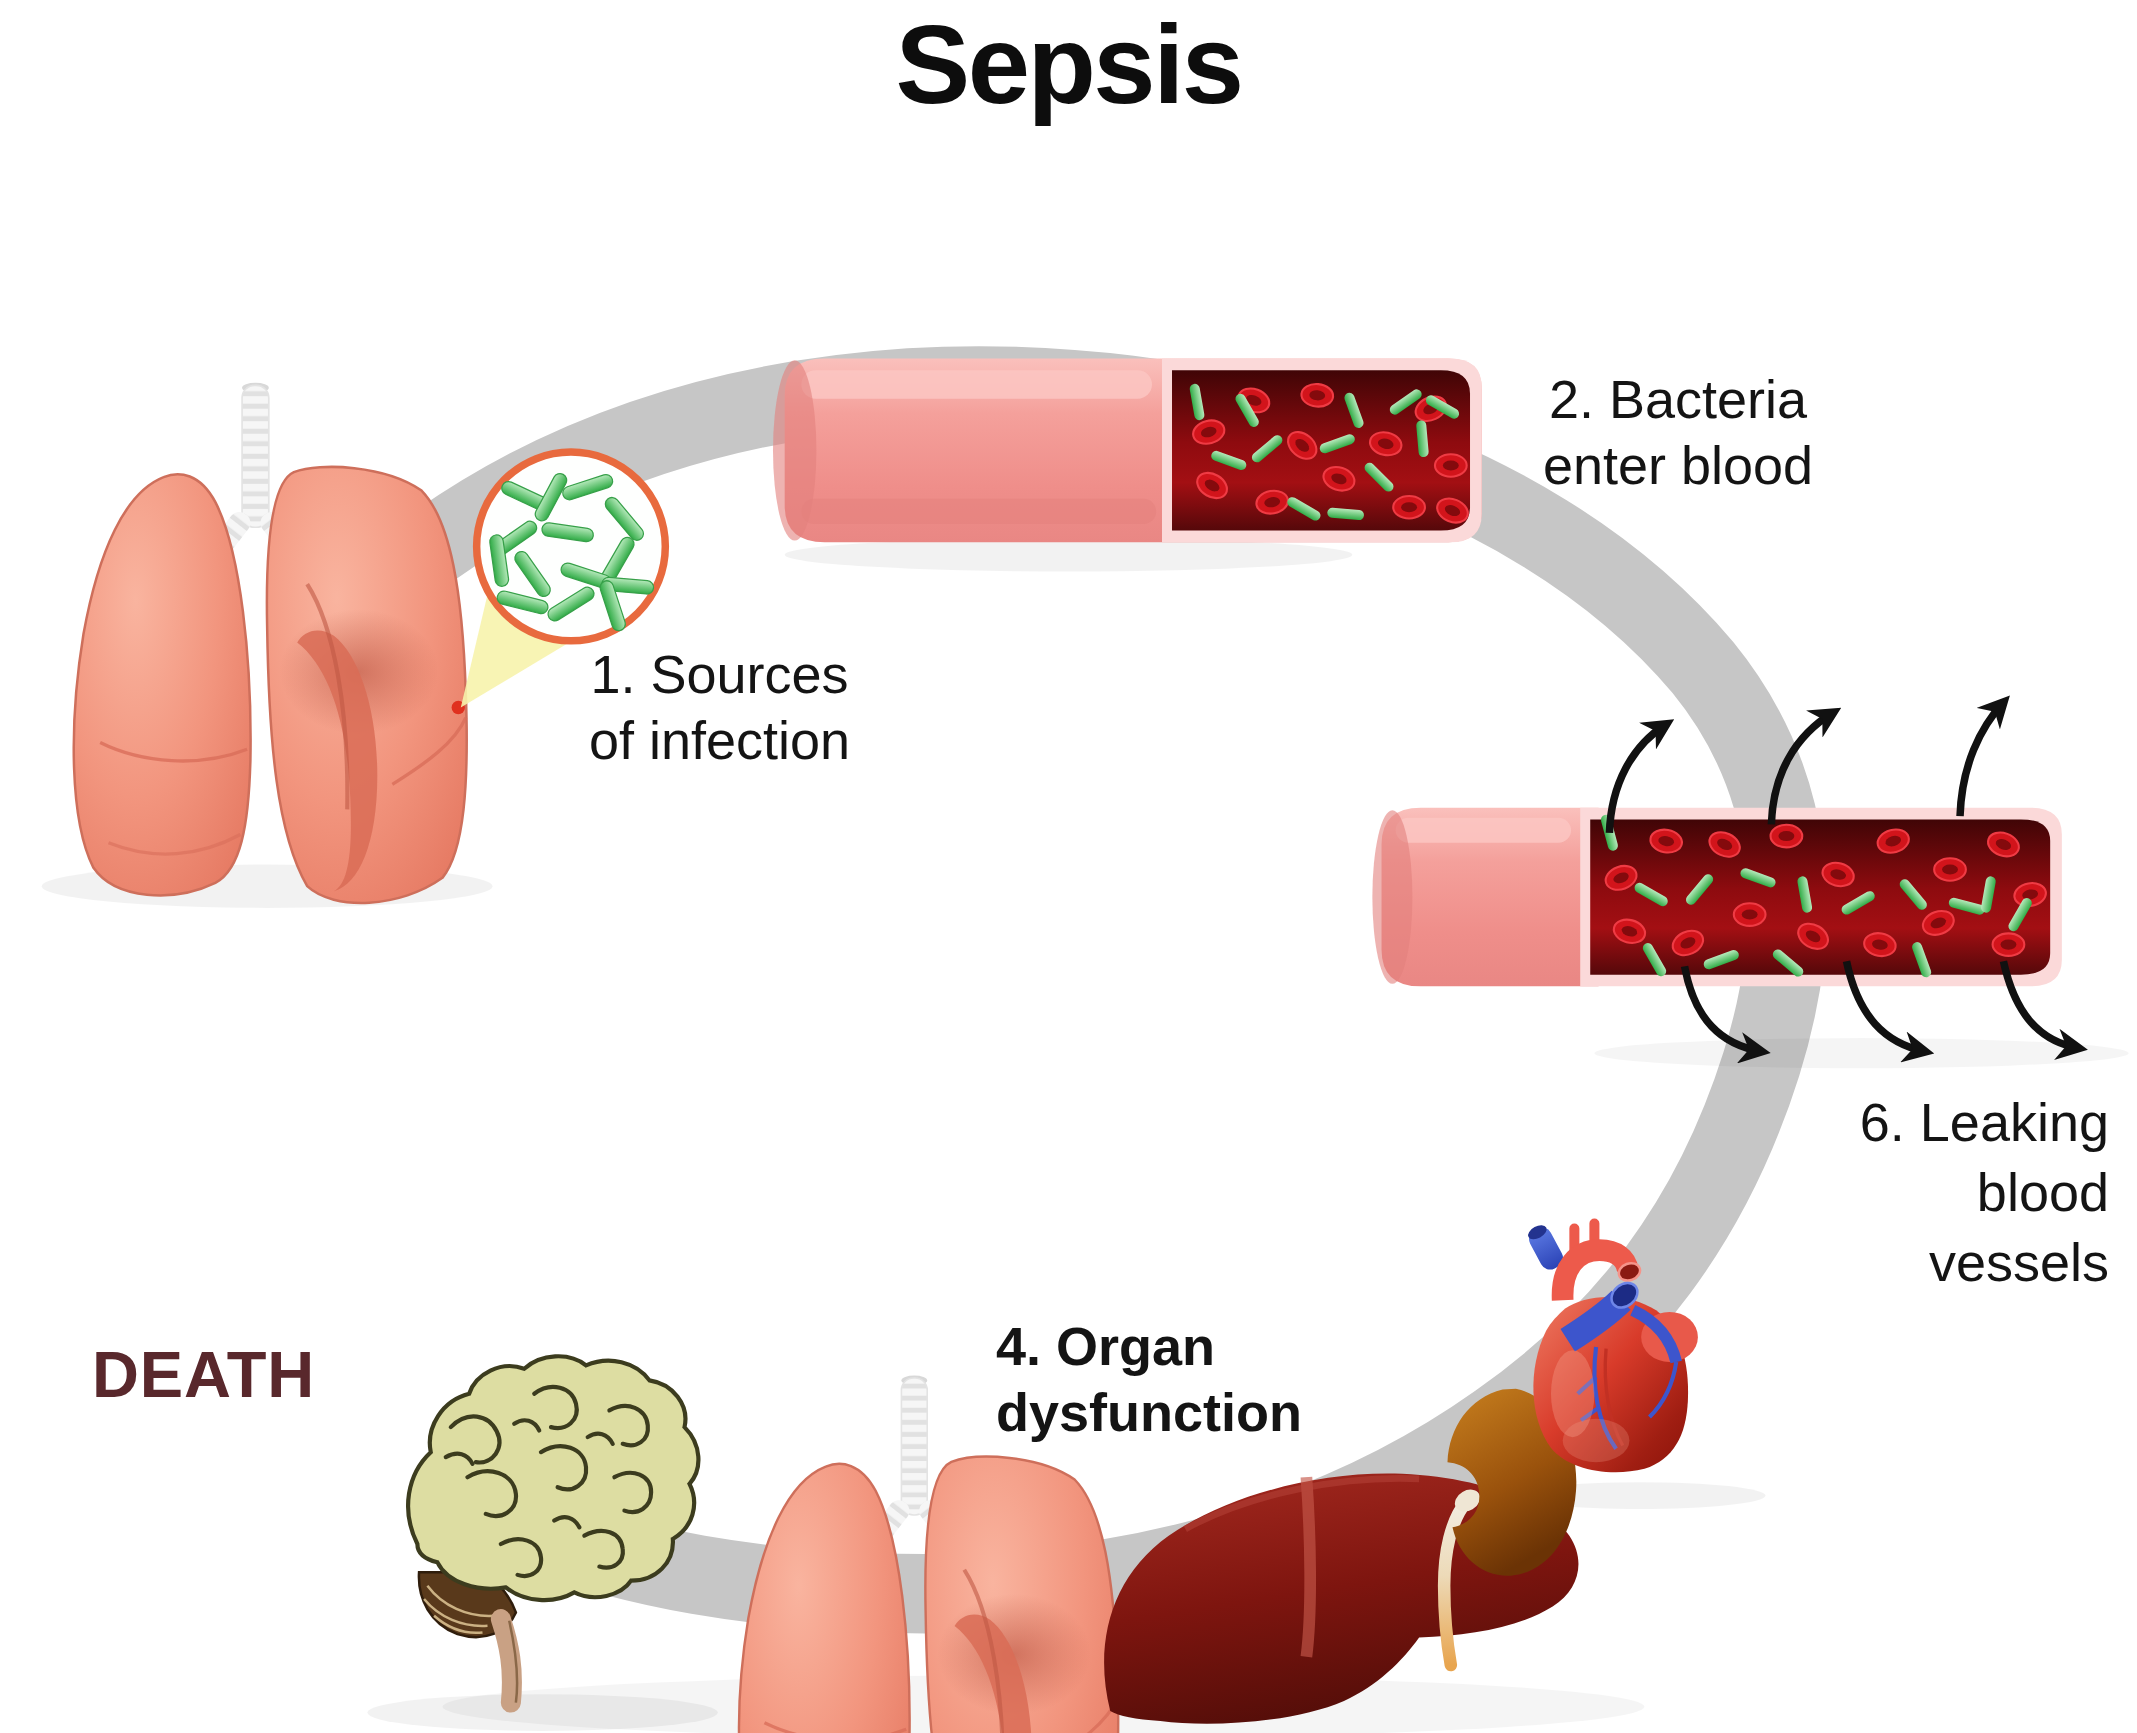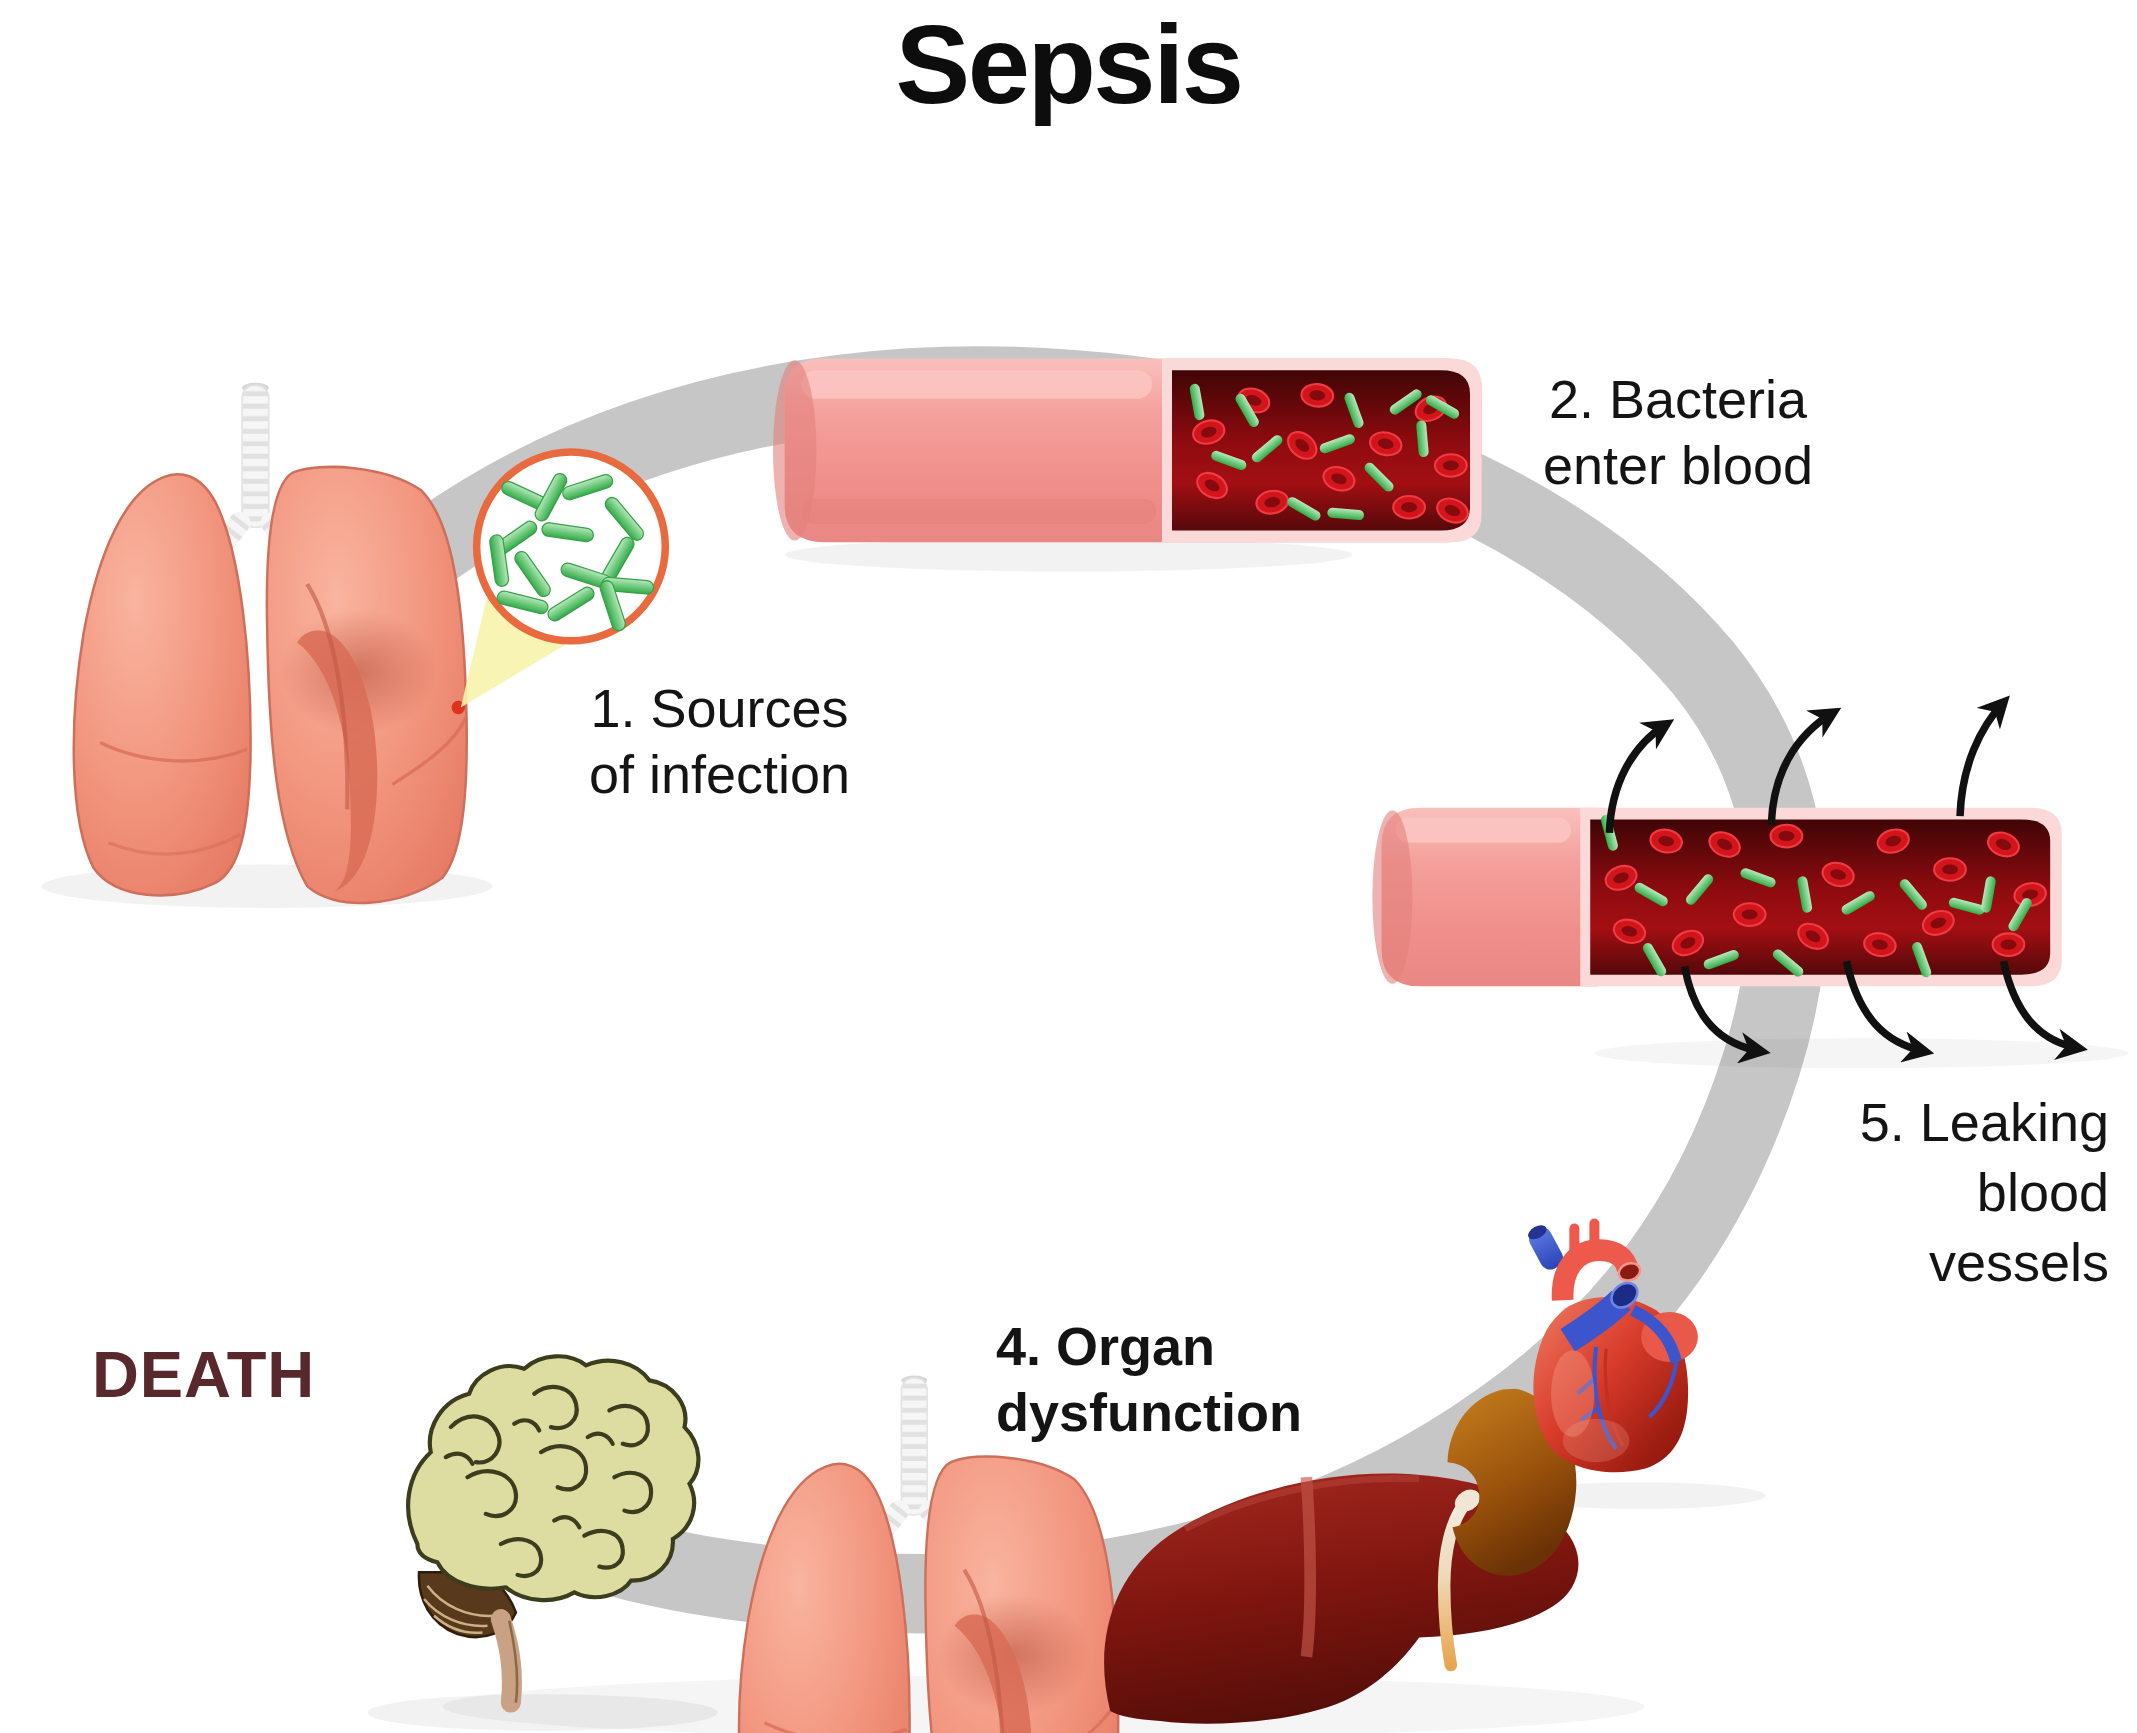--- a/index.html
+++ b/index.html
@@ -22,21 +22,21 @@
   .title{
     position:absolute;
     left:0;right:0;top:-8.3px;
     text-align:center;
     font-size:112px;
     font-weight:700;
     letter-spacing:-2.5px;
     color:#0d0d0d;
     white-space:pre-line;
   }
-  .step1{left:511px;top:668px;width:417px;text-align:center;}
+  .step1{left:511px;top:634px;width:417px;text-align:center;}
   .step2{left:1511px;top:359px;width:334px;text-align:center;}
   .step3{left:1737px;top:1079px;width:372px;text-align:right;line-height:1.3;}
   .step4{left:996px;top:1306px;width:501px;text-align:left;font-weight:bold;}
   .death{
     position:absolute;
     left:92px;top:1329px;
     font-size:65px;
     font-weight:700;
     letter-spacing:0.8px;
     color:#59282c;
@@ -320,20 +320,20 @@
       <ellipse cx="1912" cy="1716" rx="40" ry="26" fill="#f5a48e" opacity="0.25"></ellipse>
     </g>
   </g>
 </svg>
 
 <div class="title">Sepsis</div>
 <div class="label step1">1. Sources
 of infection</div>
 <div class="label step2">2. Bacteria
 enter blood</div>
-<div class="label step3">5. Leaking
+<div class="label step3">6. Leaking
 blood
 vessels</div>
 <div class="label step4">4. Organ dysfunction</div>
 <div class="death">DEATH</div>
 
 </div>
 
 
 </body></html>

